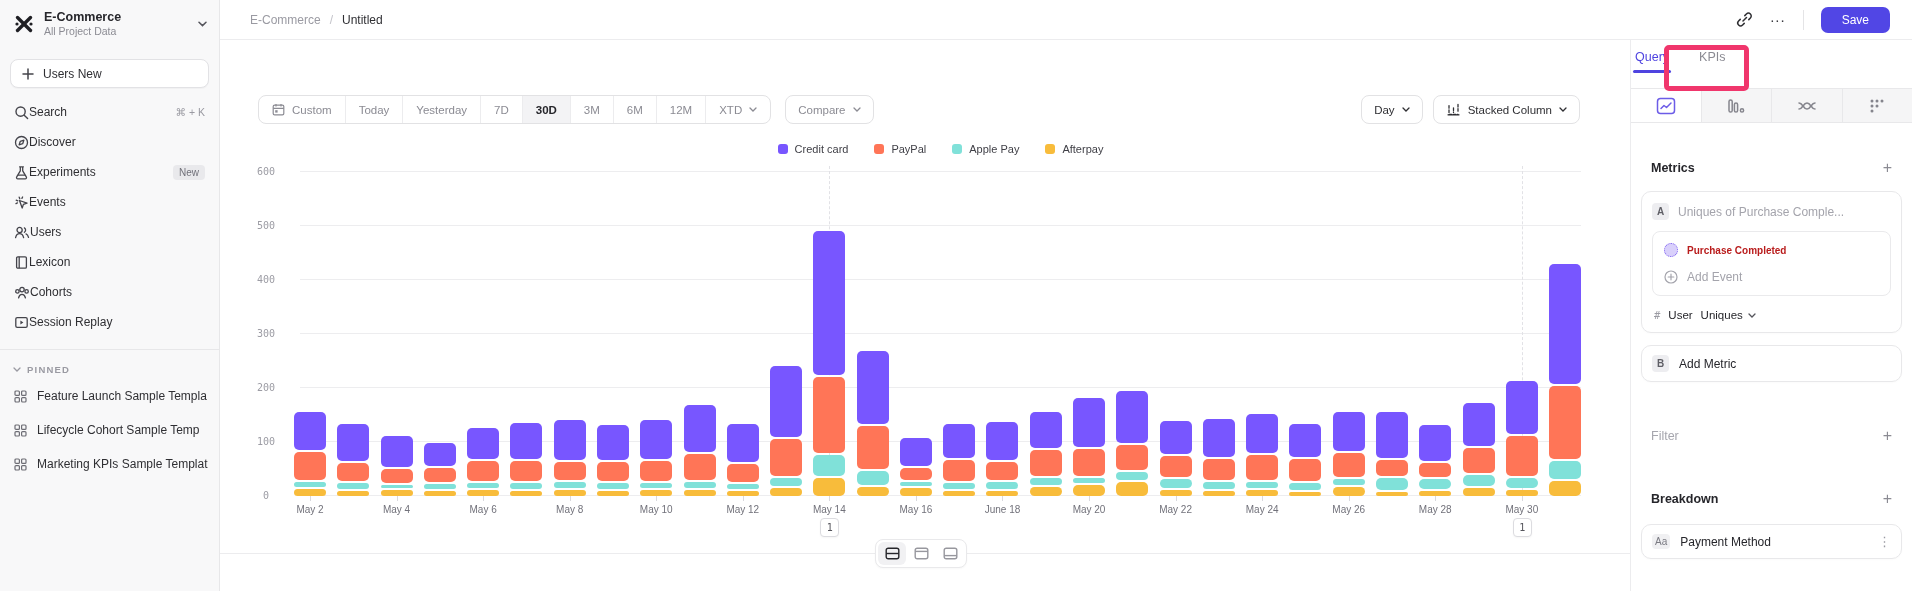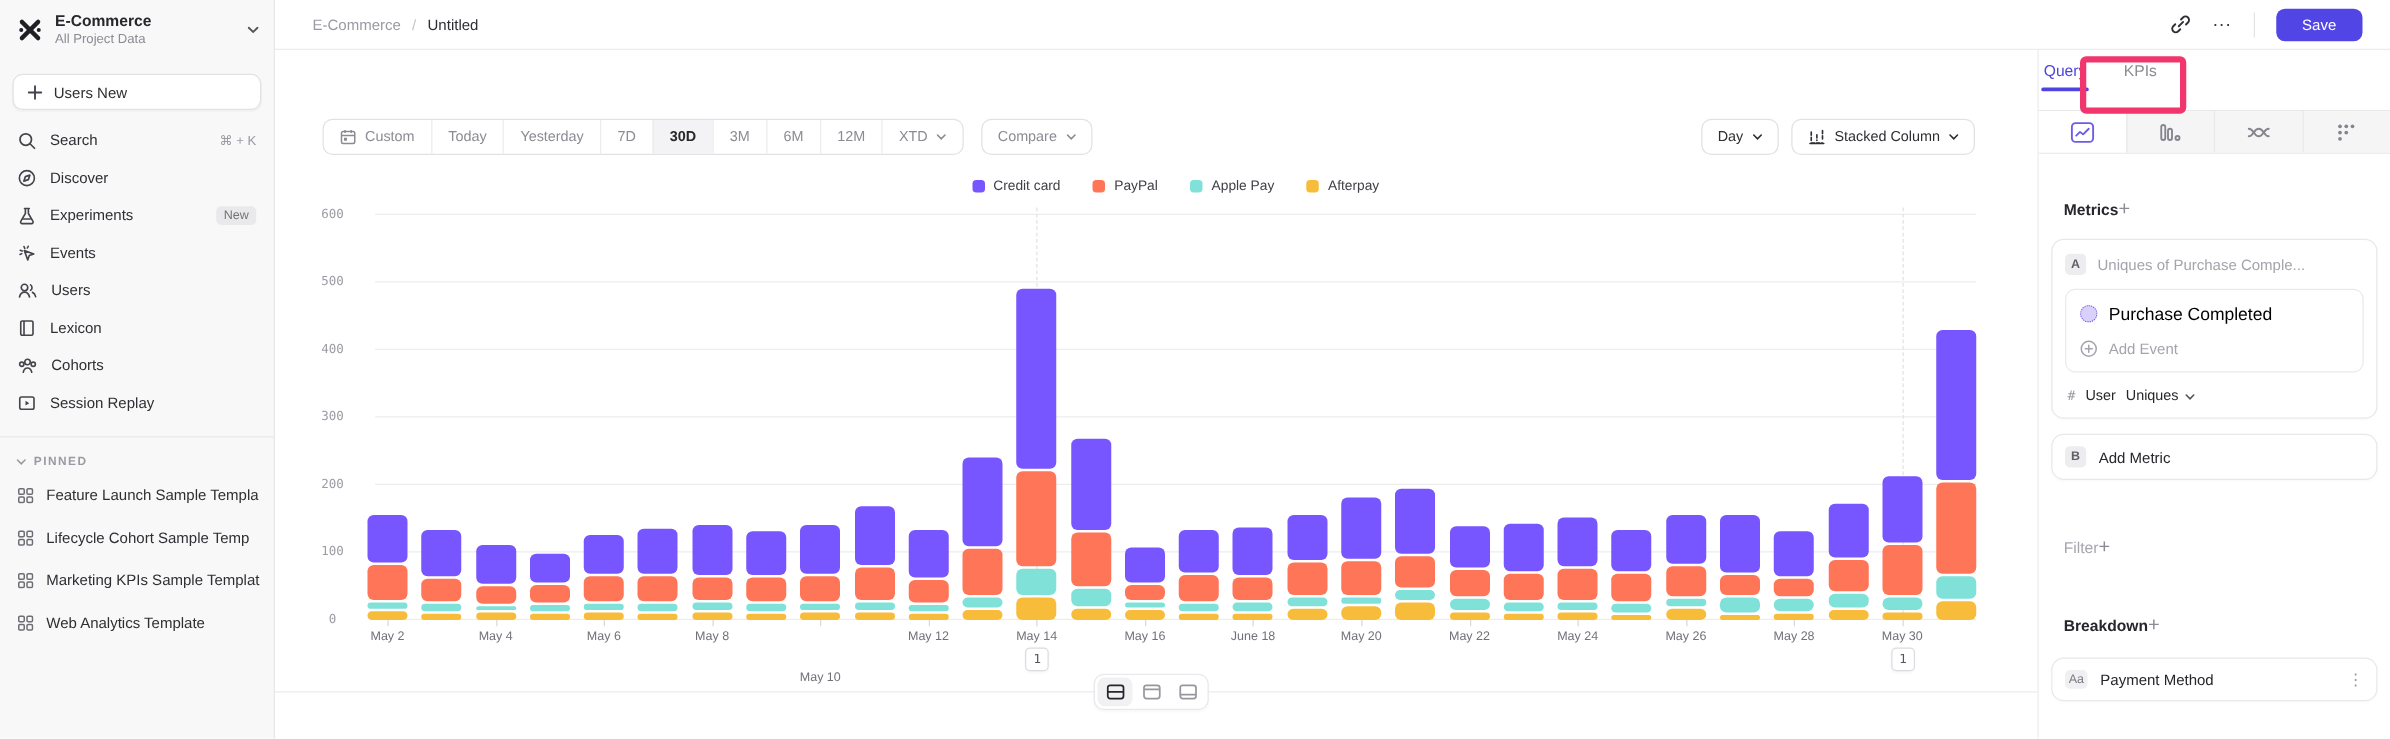--- a/index.html
+++ b/index.html
@@ -8,21 +8,21 @@
   svg { display:block; }
 
   
   .sidebar { position:absolute; left:0; top:0; width:220px; height:591px; background:#f8f8f9; border-right:1px solid #e7e7e9; }
   .project-row { display:flex; align-items:center; gap:9px; padding:10px 12px 8px 13px; }
   .project-meta { flex:1; min-width:0; }
   .project-name { font-size:12.5px; font-weight:700; color:#26262b; }
   .project-sub { font-size:10.5px; color:#8b8b93; margin-top:1px; }
   .create-new { margin:14px 10px 0 10px; height:29px; background:#fff; border:1px solid #e2e2e5; border-radius:8px; display:flex; align-items:center; gap:9px; padding:0 11px; font-size:12px; color:#2f2f33; box-shadow:0 1px 1px rgba(0,0,0,.03); }
   .nav { margin-top:9px; }
-  .nav-row { height:30px; display:flex; align-items:center; gap:11px; padding:0 14px 0 14px; color:#2f2f33; }
+  .nav-row { height:30px; display:flex; align-items:center; padding:0 14px 0 14px; color:#2f2f33; }
   .nav-row .nv-label { font-size:12px; }
   .nav-spacer { flex:1; }
   .shortcut { font-size:10.5px; color:#9a9aa2; }
   .new-badge { font-size:10px; color:#71717a; background:#e9e9ec; border-radius:4px; padding:2px 6px; }
   .side-divider { border-top:1px solid #e7e7e9; margin:12px 0 0 0; }
   .pinned-head { display:flex; align-items:center; gap:6px; padding:14px 14px 4px 13px; font-size:9.5px; letter-spacing:1.2px; color:#9a9aa2; font-weight:700; }
   .pin-row { height:34px; display:flex; align-items:center; gap:10px; padding:0 6px 0 14px; white-space:nowrap; overflow:hidden; }
   .pin-row .pin-label { font-size:12px; color:#2f2f33; overflow:hidden; white-space:nowrap; }
   .icon-s { flex:0 0 auto; color:#44444b; }
 
@@ -73,31 +73,31 @@
   .rp-tabs { position:relative; height:33px; display:flex; align-items:center; gap:30px; padding-left:4px; }
   .rp-tab { font-size:12.5px; position:relative; height:33px; display:flex; align-items:center; }
   .rp-tab.active { color:#4f44e0; font-weight:500; }
   .rp-tab.active::after { content:""; position:absolute; left:-2px; right:-2px; bottom:0; height:3px; background:#4f44e0; border-radius:2px; }
   .rp-tab.inactive { color:#8b8b93; }
   .ann-box { position:absolute; left:33px; top:5px; width:85px; height:46px; border:5px solid #f0366c; border-radius:5px; z-index:6; pointer-events:none; }
   .rp-icon-tabs { margin-top:15px; height:35px; display:flex; border-top:1px solid #e8e8ea; border-bottom:1px solid #e8e8ea; }
   .rp-icon-tab { flex:1; display:flex; align-items:center; justify-content:center; background:#f5f5f6; border-left:1px solid #e8e8ea; color:#85858d; }
   .rp-icon-tab:first-child { border-left:none; }
   .rp-icon-tab.active { background:#fff; color:#6c5ce7; }
-  .rp-section-head { display:flex; align-items:center; padding:0 20px; margin-top:37px; }
+  .rp-section-head { display:flex; align-items:center; justify-content:space-between; padding:0 20px; margin-top:37px; }
   .rp-section-head .h-label { font-size:12.5px; font-weight:700; color:#26262b; }
   .rp-section-head .h-label.muted { color:#a6a6ae; font-weight:400; }
   .plus { font-size:16px; color:#8b8b93; font-weight:400; line-height:1; }
   .metric-card { margin:15px 10px 0 10px; border:1px solid #e8e8ea; border-radius:10px; padding:11px 10px 11px 10px; box-shadow:0 1px 2px rgba(0,0,0,.02); }
   .mc-row { display:flex; align-items:center; gap:9px; }
   .badge-sq { width:17px; height:17px; background:#ededf0; border-radius:4px; display:flex; align-items:center; justify-content:center; font-size:10px; font-weight:700; color:#5f5f66; flex:0 0 auto; }
   .mc-title { font-size:12px; color:#a4a4ac; white-space:nowrap; overflow:hidden; }
   .inner-card { margin-top:11px; border:1px solid #eaeaec; border-radius:8px; padding:11px 11px; }
   .event-dot { width:14px; height:14px; border-radius:50%; background:#d9d0fb; border:1.5px dotted #7b5cf0; flex:0 0 auto; }
-  .event-label { font-size:14px; font-weight:400; color:#000000; }
+  .event-label { font-size:10px; font-weight:700; color:#b91c1c; }
   .addevent-row { display:flex; align-items:center; gap:9px; margin-top:13px; color:#a4a4ac; }
   .addevent-label { font-size:12px; }
   .measure-row { display:flex; align-items:center; gap:8px; margin-top:13px; padding-left:2px; }
   .hash { font-family:"DejaVu Sans Mono", monospace; font-size:10.5px; color:#9b9ba3; }
   .measure-entity { font-size:11.5px; font-weight:500; color:#26262b; }
   .measure-type { font-size:11.5px; font-weight:500; color:#26262b; display:flex; align-items:center; gap:5px; }
   .simple-card { margin:12px 10px 0 10px; border:1px solid #e8e8ea; border-radius:10px; padding:9px 10px; display:flex; align-items:center; gap:10px; box-shadow:0 1px 2px rgba(0,0,0,.02); }
   .simple-card .sc-label { font-size:12px; font-weight:500; color:#26262b; flex:1; }
   .aa-badge { font-size:10px; color:#7a7a82; background:#f0f0f2; border-radius:4px; padding:2px 3px; flex:0 0 auto; }
   .kebab { color:#9a9aa2; font-size:13px; }
@@ -260,31 +260,20 @@
     <div class="pin-row">
       <span class="icon-s">
           <svg width="13" height="13" viewBox="0 0 13 13" fill="none" stroke="#6d6d75" stroke-width="1.2">
             <rect x="1" y="1" width="4.4" height="4.4" rx="1"></rect>
             <rect x="7.6" y="1" width="4.4" height="4.4" rx="1"></rect>
             <rect x="1" y="7.6" width="4.4" height="4.4" rx="1"></rect>
             <rect x="7.6" y="7.6" width="4.4" height="4.4" rx="1"></rect>
           </svg>
         </span>
       <span class="pin-label">Marketing KPIs Sample Templat</span>
-    </div>
-    <div class="pin-row">
-      <span class="icon-s">
-          <svg width="13" height="13" viewBox="0 0 13 13" fill="none" stroke="#6d6d75" stroke-width="1.2">
-            <rect x="1" y="1" width="4.4" height="4.4" rx="1"></rect>
-            <rect x="7.6" y="1" width="4.4" height="4.4" rx="1"></rect>
-            <rect x="1" y="7.6" width="4.4" height="4.4" rx="1"></rect>
-            <rect x="7.6" y="7.6" width="4.4" height="4.4" rx="1"></rect>
-          </svg>
-        </span>
-      <span class="pin-label">Web Analytics Template</span>
     </div>
   </div>
 </div>
 
 <div class="topbar">
   <span class="crumb-root">E-Commerce</span>
   <span class="crumb-sep">/</span>
   <span class="crumb-leaf">Untitled</span>
   <span class="topbar-spacer"></span>
   <div class="top-actions">
@@ -618,21 +607,21 @@
     <div class="ytick" style="top: 180px;">500</div>
     <div class="ytick" style="top: 126px;">600</div>
     <div class="xlab" style="left: 58px;">May 2</div>
     <div class="xtickmark" style="left: 90px;"></div>
     <div class="xlab" style="left: 144.56px;">May 4</div>
     <div class="xtickmark" style="left: 176.56px;"></div>
     <div class="xlab" style="left: 231.12px;">May 6</div>
     <div class="xtickmark" style="left: 263.12px;"></div>
     <div class="xlab" style="left: 317.68px;">May 8</div>
     <div class="xtickmark" style="left: 349.68px;"></div>
-    <div class="xlab" style="left: 404.24px; margin-top: 33px;">May 10</div>
+    <div class="xlab" style="left: 404.24px;">May 10</div>
     <div class="xtickmark" style="left: 436.24px;"></div>
     <div class="xlab" style="left: 490.8px;">May 12</div>
     <div class="xtickmark" style="left: 522.8px;"></div>
     <div class="xlab" style="left: 577.36px;">May 14</div>
     <div class="xtickmark" style="left: 609.36px;"></div>
     <div class="xlab" style="left: 663.92px;">May 16</div>
     <div class="xtickmark" style="left: 695.92px;"></div>
     <div class="xlab" style="left: 750.48px;">June 18</div>
     <div class="xtickmark" style="left: 782.48px;"></div>
     <div class="xlab" style="left: 837.04px;">May 20</div>

